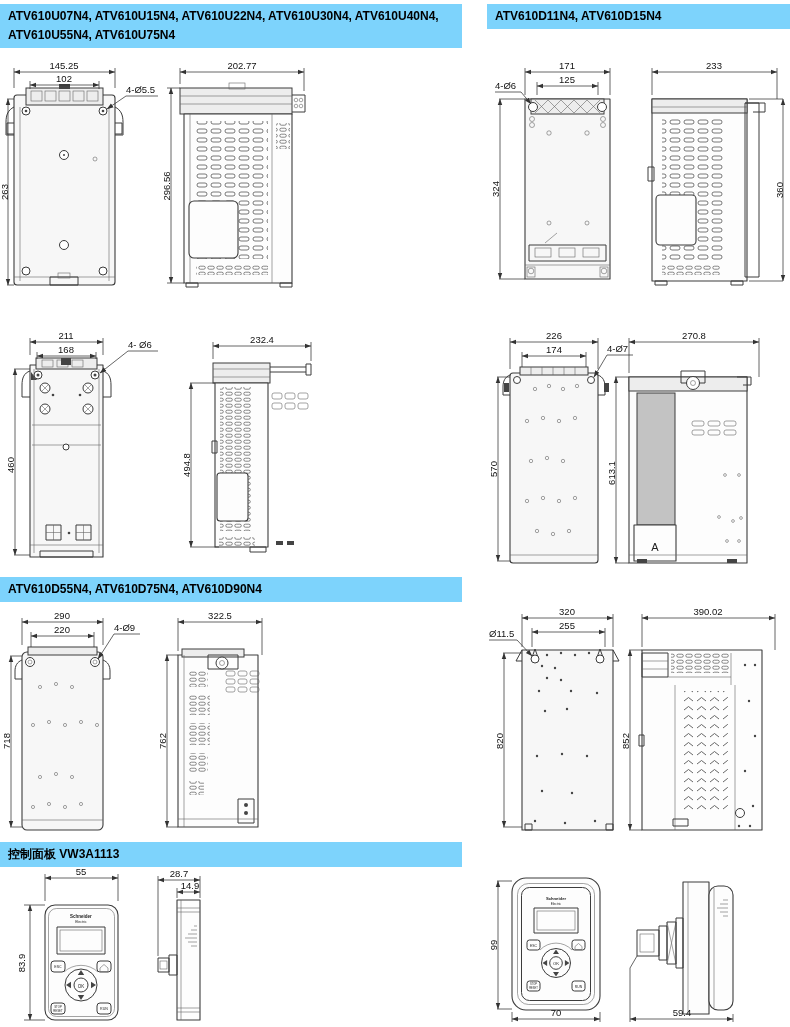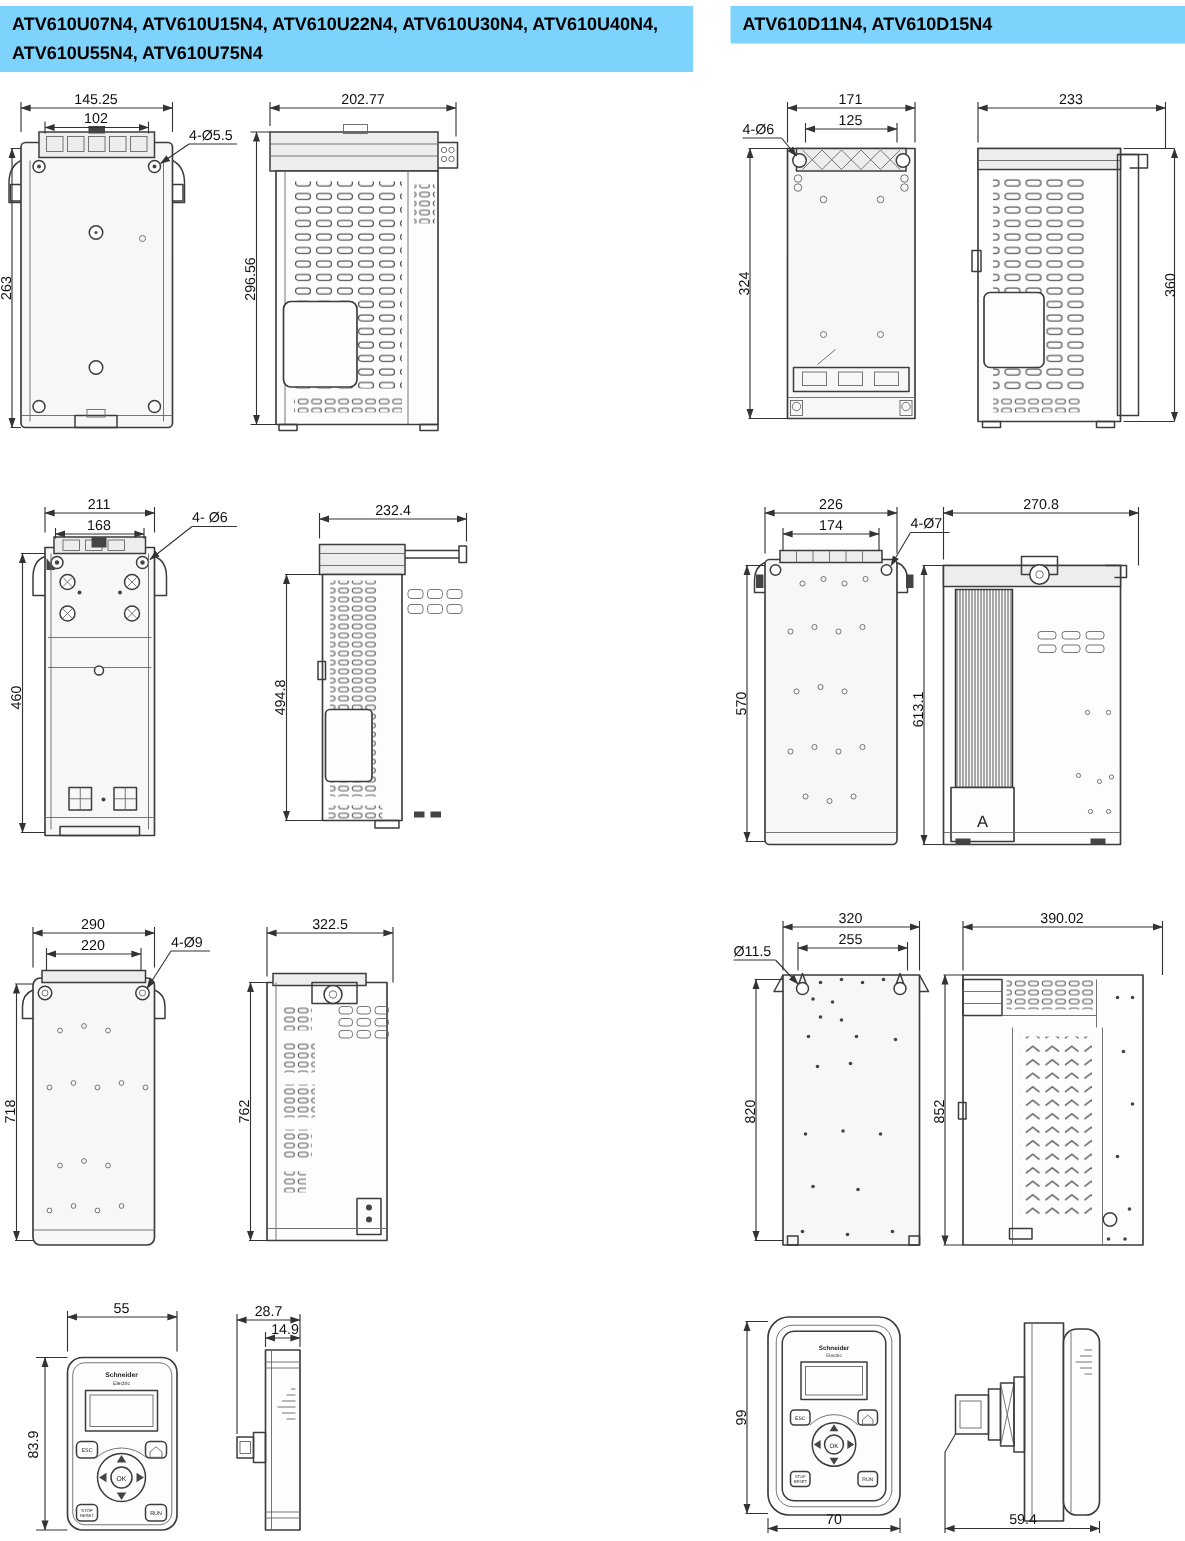--- a/index.html
+++ b/index.html
@@ -346,20 +346,21 @@
       <line class="d" x1="142" y1="17" x2="272" y2="17" marker-start="url(#ar)" marker-end="url(#ar)"></line>
       <text class="dt" x="207" y="14">270.8</text>
       <path class="d" d="M128,52 H142 M128,238 H142"></path>
       <line class="d" x1="129" y1="52" x2="129" y2="238" marker-start="url(#ar)" marker-end="url(#ar)"></line>
       <text class="dt" transform="rotate(-90 125 148)" x="125" y="151">613.1</text>
     </g>
   </svg>
 </div>
 
 <div class="sec" style="left:0;top:577px;width:462px;height:261px">
+  <div class="hdr" style="width:462px">ATV610D55N4, ATV610D75N4, ATV610D90N4</div>
   <svg class="drw" style="top:28px" width="462" height="233" viewBox="0 0 462 233">
     <g>
       <path class="s" d="M22,55 C17,57 15,61 15,66 V74 H22"></path>
           <path class="s" d="M103,55 C108,57 110,61 110,66 V74 H103"></path>
       <rect class="o" x="22" y="47" width="81" height="178" rx="5"></rect>
       <rect class="o2" x="28" y="42" width="69" height="8"></rect>
       <circle class="hole" cx="30" cy="57" r="4.5"></circle>
           <circle class="st" cx="30" cy="57" r="2"></circle>
       <circle class="hole" cx="95" cy="57" r="4.5"></circle>
           <circle class="st" cx="95" cy="57" r="2"></circle>
@@ -508,20 +509,21 @@
       <line class="d" x1="155" y1="13" x2="288" y2="13" marker-start="url(#ar)" marker-end="url(#ar)"></line>
       <text class="dt" x="221" y="10">390.02</text>
       <path class="d" d="M142,45 H155 M142,225 H155"></path>
       <line class="d" x1="143" y1="45" x2="143" y2="225" marker-start="url(#ar)" marker-end="url(#ar)"></line>
       <text class="dt" transform="rotate(-90 139 136)" x="139" y="139">852</text>
     </g>
   </svg>
 </div>
 
 <div class="sec" style="left:0;top:842px;width:462px;height:185px">
+  <div class="hdr" style="width:462px">控制面板 VW3A1113</div>
   <svg class="drw" style="top:26px" width="462" height="159" viewBox="0 0 462 159">
     <g>
       <rect class="ow" x="45" y="37" width="73" height="115" rx="10" stroke-width="1.6"></rect>
       <rect class="st" x="48.5" y="40.5" width="66" height="108" rx="8"></rect>
       <text class="tt" x="81" y="50" font-size="4.5" font-weight="bold">Schneider</text>
       <text class="tt" x="81" y="55" font-size="3.5">Electric</text>
       <rect class="s" x="57" y="59" width="48" height="27"></rect>
       <rect class="st" x="60" y="62" width="42" height="21"></rect>
       <rect class="s" x="51" y="93" width="14" height="11" rx="3"></rect>
       <text class="tt" x="58" y="100" font-size="3.6">ESC</text>

